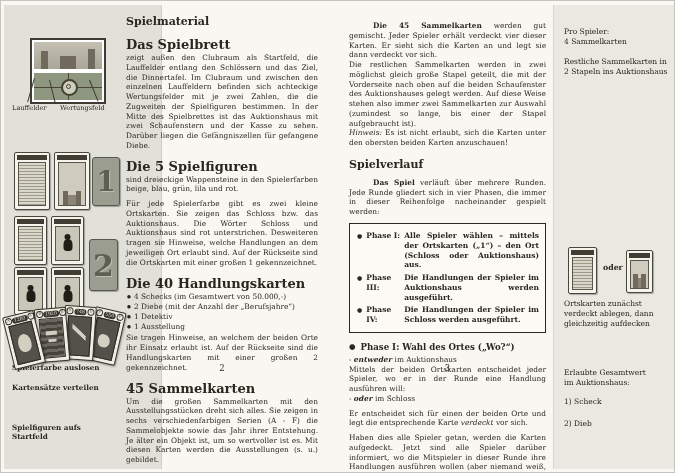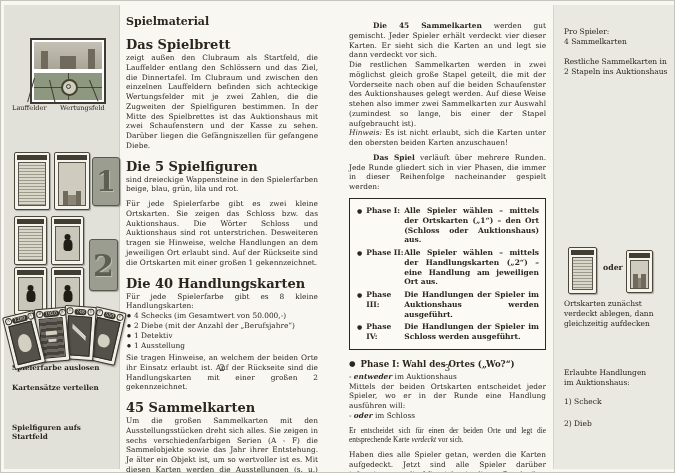--- a/index.html
+++ b/index.html
@@ -1,21 +1,21 @@
 <!DOCTYPE html>
 <html><head>
 <meta charset="utf-8">
 <style>
   html,body{margin:0;padding:0;background:#d8d7d0;}
   .sheet{position:relative;width:675px;height:473px;background:#f8f7f2;
     font-family:"DejaVu Serif",serif;color:#2b261e;overflow:hidden;
     border:1px solid #c6c5bd;box-sizing:border-box;}
   
   .strip{position:absolute;top:4px;height:464px;}
-  .strip-left{left:3px;width:115px;background:#e2e1d9;border-right:1px solid #cfcec4;}
+  .strip-left{left:3px;width:115px;background:#e2e1d9;border-right:1px solid #cfcec4;padding-left:42px;}
   .strip-right{left:552px;width:120px;background:#e9e8e1;border-left:1px solid #d6d5cc;}
   
   .col{position:absolute;top:0;height:392px;}
   .col2{left:125px;width:192px;}
   .col3{left:348px;width:197px;}
   p{font-size:7.4px;line-height:1.32;text-align:justify;margin:0 0 5px;}
   .h1{font-size:11px;font-weight:bold;margin:14px 0 9px;}
   .h2{font-size:13px;font-weight:bold;margin:8px 0 1px;}
   .it{font-style:italic;}
   b{font-weight:bold;margin-left:24px;}
@@ -188,21 +188,20 @@
 
     <div class="h2">Das Spielbrett</div>
     <p>zeigt außen den Clubraum als Startfeld, die Lauffelder entlang den Schlössern und das Ziel, die Dinnertafel. Im Clubraum und zwischen den einzelnen Lauffeldern befinden sich achteckige Wertungsfelder mit je zwei Zahlen, die die Zugweiten der Spielfiguren bestimmen. In der Mitte des Spielbrettes ist das Auktionshaus mit zwei Schaufenstern und der Kasse zu sehen. Darüber liegen die Gefängniszellen für gefangene Diebe.</p>
 
     <div class="h2">Die 5 Spielfiguren</div>
     <p>sind dreieckige Wappensteine in den Spielerfarben beige, blau, grün, lila und rot.</p>
 
     <p>Für jede Spielerfarbe gibt es zwei kleine Ortskarten. Sie zeigen das Schloss bzw. das Auktionshaus. Die Wörter Schloss und Auktionshaus sind rot unterstrichen. Desweiteren tragen sie Hinweise, welche Handlungen an dem jeweiligen Ort erlaubt sind. Auf der Rückseite sind die Ortskarten mit einer großen 1 gekennzeichnet.</p>
 
     <div class="h2">Die 40 Handlungskarten</div>
-    <p class="tight">Für jede Spielerfarbe gibt es 8 kleine Handlungskarten:</p>
     <div class="blist">
       <div class="bitem">
           <span>4 Schecks (im Gesamtwert von 50.000,-)</span>
         </div>
       <div class="bitem">
           <span>2 Diebe (mit der Anzahl der „Berufsjahre“)</span>
         </div>
       <div class="bitem">
           <span>1 Detektiv</span>
         </div>
@@ -216,48 +215,45 @@
     <p>Um die großen Sammelkarten mit den Ausstellungsstücken dreht sich alles. Sie zeigen in sechs verschiedenfarbigen Serien (A - F) die Sammelobjekte sowie das Jahr ihrer Entstehung. Je älter ein Objekt ist, um so wertvoller ist es. Mit diesen Karten werden die Ausstellungen (s. u.) gebildet.</p>
 
     <div class="pagenum">2</div>
   </main>
 
   <main class="col col3">
     <p style="margin-top:20px;margin-bottom:0;"><b>Die 45 Sammelkarten</b><span> werden gut gemischt. Jeder Spieler erhält verdeckt vier dieser Karten. Er sieht sich die Karten an und legt sie dann verdeckt vor sich.</span></p>
     <p class="tight">Die restlichen Sammelkarten werden in zwei möglichst gleich große Stapel geteilt, die mit der Vorderseite nach oben auf die beiden Schaufenster des Auktionshauses gelegt werden. Auf diese Weise stehen also immer zwei Sammelkarten zur Auswahl (zumindest so lange, bis einer der Stapel aufgebraucht ist).</p>
     <p><span class="it">Hinweis:</span><span> Es ist nicht erlaubt, sich die Karten unter den obersten beiden Karten anzuschauen!</span></p>
 
+    <div class="h1" style="margin:10px 0 7px;">Spielverlauf</div>
     <p><b>Das Spiel</b><span> verläuft über mehrere Runden. Jede Runde gliedert sich in vier Phasen, die immer in dieser Reihenfolge nacheinander gespielt werden:</span></p>
 
     <div class="pbox">
       <div class="prow">
           <span class="plabel">Phase I:</span>
           <span class="ptext">Alle Spieler wählen – mittels der Ortskarten („1“) – den Ort (Schloss oder Auktionshaus) aus.</span>
         </div>
       <div class="prow">
-          <span class="plabel">Phase II:</span>
-          <span class="ptext">Alle Spieler wählen – mittels der Handlungskarten („2“) – eine Handlung am jeweiligen Ort aus.</span>
-        </div>
-      <div class="prow">
           <span class="plabel">Phase III:</span>
           <span class="ptext">Die Handlungen der Spieler im Auktionshaus werden ausgeführt.</span>
         </div>
       <div class="prow">
           <span class="plabel">Phase IV:</span>
           <span class="ptext">Die Handlungen der Spieler im Schloss werden ausgeführt.</span>
         </div>
     </div>
 
     <div class="phase-h">
         <span>Phase I: Wahl des Ortes („Wo?“)</span>
       </div>
     <p class="tight"><span>- </span><span class="it" style="font-weight:bold;">entweder</span><span> im Auktionshaus</span></p>
     <p class="tight">Mittels der beiden Ortskarten entscheidet jeder Spieler, wo er in der Runde eine Handlung ausführen will:</p>
     <p><span>- </span><span class="it" style="font-weight:bold;">oder</span><span> im Schloss</span></p>
-    <p style="font-family:Liberation Serif, serif;"><span>Er entscheidet sich für einen der beiden Orte und legt die entsprechende Karte </span><span class="it">verdeckt</span><span> vor sich.</span></p>
+    <p style=""><span>Er entscheidet sich für einen der beiden Orte und legt die entsprechende Karte </span><span class="it">verdeckt</span><span> vor sich.</span></p>
     <p>Haben dies alle Spieler getan, werden die Karten aufgedeckt. Jetzt sind alle Spieler darüber informiert, wo die Mitspieler in dieser Runde ihre Handlungen ausführen wollen (aber niemand weiß, was sie dort tun wollen). Die ausgespielten Ortskarten bleiben offen vor den Spielern liegen.</p>
 
     <div class="pagenum">3</div>
   </main>
 
   <aside class="strip strip-right">
     <div class="note" style="top:22px;">
       <div>Pro Spieler:</div>
       <div>4 Sammelkarten</div>
     </div>
@@ -268,20 +264,20 @@
       <div class="pic lines"></div>
     </div>
     <div class="oder" style="left:49px;top:258px;">oder</div>
     <div class="card" style="left:72px;top:245px;width:25px;height:41px;">
       <div class="bar"></div>
       <div class="pic castle"></div>
     </div>
     <div class="note" style="top:294px;">Ortskarten zunächst verdeckt ablegen, dann gleichzeitig aufdecken</div>
 
     <div class="note" style="top:363px;">
-      <div>Erlaubte Handlungen</div>
+      <div>Erlaubte Gesamtwert</div>
       <div>im Auktionshaus:</div>
     </div>
     <div class="note" style="top:392px;">1) Scheck</div>
     <div class="note" style="top:414px;">2) Dieb</div>
   </aside>
 
 </div>
 
 </body></html>

